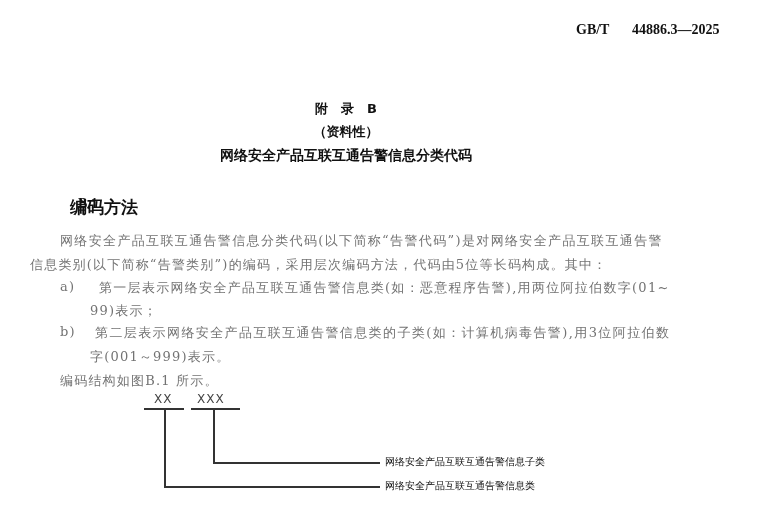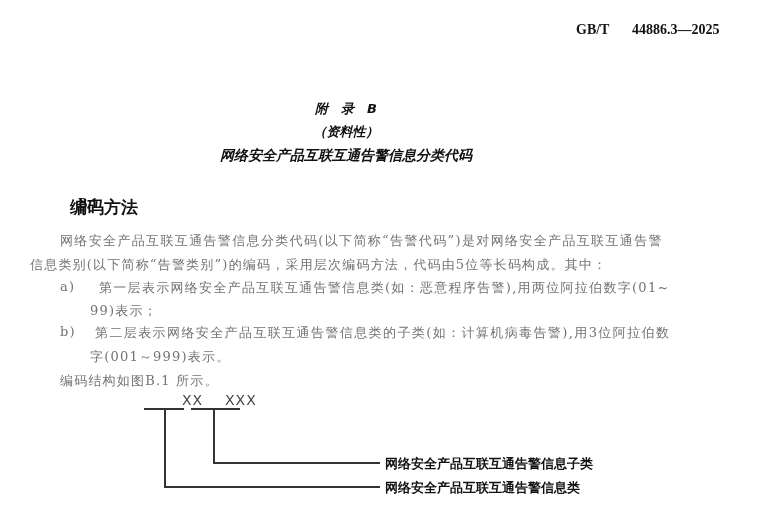--- a/index.html
+++ b/index.html
@@ -1,25 +1,25 @@
 <!DOCTYPE html>
 <html><head>
 <meta charset="utf-8">
 <style>
   html, body { margin:0; padding:0; background:#ffffff; }
   body { width:781px; height:511px; position:relative; overflow:hidden; color:#111; font-family:"DejaVu Serif", serif; }
   .abs { position:absolute; white-space:nowrap; }
   .hdr { top:22px; font-family:"Liberation Serif", serif; font-weight:bold; font-size:14px; }
-  .center { left:0; width:692px; text-align:center;font-style:italic; }
+  .center { left:0; width:692px; text-align:center; }
   .h-bold { font-family:"DejaVu Sans", sans-serif; font-weight:bold; font-size:13px; }
   .body-txt { font-size:13px; letter-spacing:1.2px; color:#737373; }
   .sec-num { font-family:"Liberation Serif", serif; font-weight:bold; font-size:14px;margin-left:48px; }
   .line { position:absolute; background:#333; }
-  .diag-label { font-family:"DejaVu Sans", sans-serif; font-weight:bold; font-size:13px; color:#111; }
-  .xx { font-family:"DejaVu Sans", sans-serif; font-size:14px; color:#444; letter-spacing:1px;margin-left:28px; }
+  .diag-label { font-family:"DejaVu Sans", sans-serif; font-weight:normal; font-size:10px; color:#111; }
+  .xx { font-family:"DejaVu Sans", sans-serif; font-size:12px; color:#444; letter-spacing:1px; }
 </style>
 </head>
 <body>
 
 <div class="abs hdr" style="left:576px;">GB/T</div>
 <div class="abs hdr" style="left:632px;">44886.3—2025</div>
 
 <div class="abs center h-bold" style="top:100px;">附　录　B</div>
 <div class="abs center h-bold" style="top:123px;">（资料性）</div>
 <div class="abs center h-bold" style="top:147px; font-size:14px;text-align:center;">网络安全产品互联互通告警信息分类代码</div>

